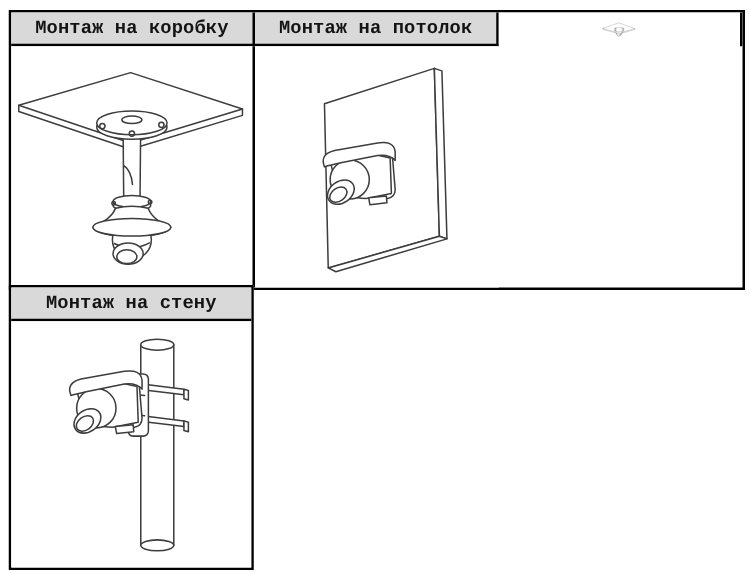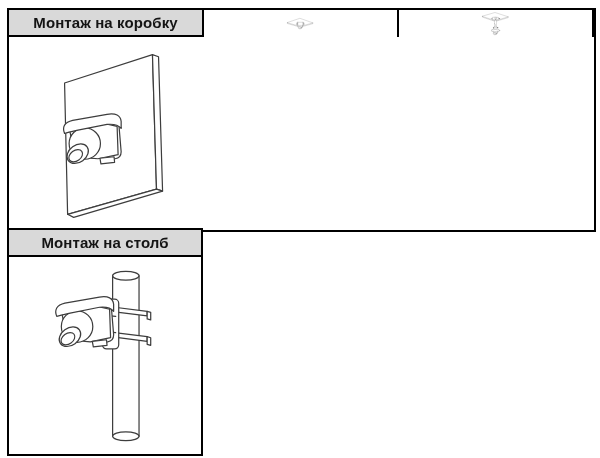--- a/index.html
+++ b/index.html
@@ -1,17 +1,17 @@
 <!DOCTYPE html>
 <html style="--header-bg: #d9d9d9; --border-color: #000000; --line-color: #3d3d3d;"><head>
 <meta charset="utf-8">
 <style>
   html,body{margin:0;padding:0}
   .page{position:relative;width:600px;height:458px;background:#fff;overflow:hidden;
-        font-family:Liberation Sans, sans-serif}
+        font-family:Liberation Mono, monospace}
   .tbl{position:absolute;display:grid;background:#fff;
        border:2px solid var(--border-color,#000)}
   .tbl-top{left:7px;top:8px;width:585px;height:220px;
            grid-template-columns:1fr 1fr 1fr;grid-template-rows:27px 1fr}
   .tbl-bottom{left:7px;top:228px;width:192px;height:224px;
               grid-template-columns:1fr;grid-template-rows:27px 1fr}
   .hcell{background:var(--header-bg,#d9d9d9);display:flex;align-items:center;justify-content:center;
          border-bottom:2px solid var(--border-color,#000)}
   .htxt{font-weight:bold;font-size:15px;color:#141414;letter-spacing:.1px;white-space:nowrap}
   .br{border-right:2px solid var(--border-color,#000)}
@@ -51,20 +51,23 @@
         <path class="f" d="M-25,-9 Q-29,-19 -17,-22 L17,-28 Q30,-30 31,-21 L31,-14 Q27,-19 17,-18 L-13,-12 Q-22,-10 -25,-9 Z"></path>
         <ellipse class="f" transform="rotate(-36 -12 11)" cx="-12" cy="11" rx="11.5" ry="8.5"></ellipse>
         <ellipse class="f" transform="rotate(-36 -14 13)" cx="-14" cy="13" rx="7.5" ry="5.2"></ellipse>
       </g>
     </defs>
   </svg>
 
   <div class="tbl tbl-top">
     <div class="hcell br">
       <span class="htxt">Монтаж на коробку</span>
+    </div>
+    <div class="hcell br">
+      <span class="htxt">Монтаж на потолок</span>
     </div>
 
     <div class="icell br">
       <svg viewBox="0 0 189 186">
         <g>
           <path class="s" d="M93,58 L180,89 L93,113 L4,88 Z"></path>
           <path class="s" d="M4,88 L4,93 L93,118 L180,94 L180,89"></path>
         </g>
         <use href="#cam-down" transform="translate(93,85)"></use>
       </svg>
@@ -116,21 +119,21 @@
           <path class="f" d="M142,15 L148,17 L152,150 L146,148 Z"></path>
           <path class="f" d="M58,173 L146,148 L152,150 L64,176 Z"></path>
         </g>
         <use href="#cam-left" transform="translate(80,102)"></use>
       </svg>
     </div>
   </div>
 
   <div class="tbl tbl-bottom">
     <div class="hcell">
-      <span class="htxt">Монтаж на столб</span>
+      <span class="htxt">Монтаж на стену</span>
     </div>
     <div class="icell">
       <svg viewBox="0 0 189 185">
         <g>
           <path d="M102,14 h26 v159 h-26 Z" fill="#fff" stroke="none"></path>
           <line class="s" x1="102" y1="14" x2="102" y2="172"></line>
           <line class="s" x1="128" y1="14" x2="128" y2="172"></line>
           <ellipse class="f" cx="115" cy="14" rx="13" ry="4.3"></ellipse>
           <ellipse class="f" cx="115" cy="172" rx="13" ry="4.3"></ellipse>
         </g>

